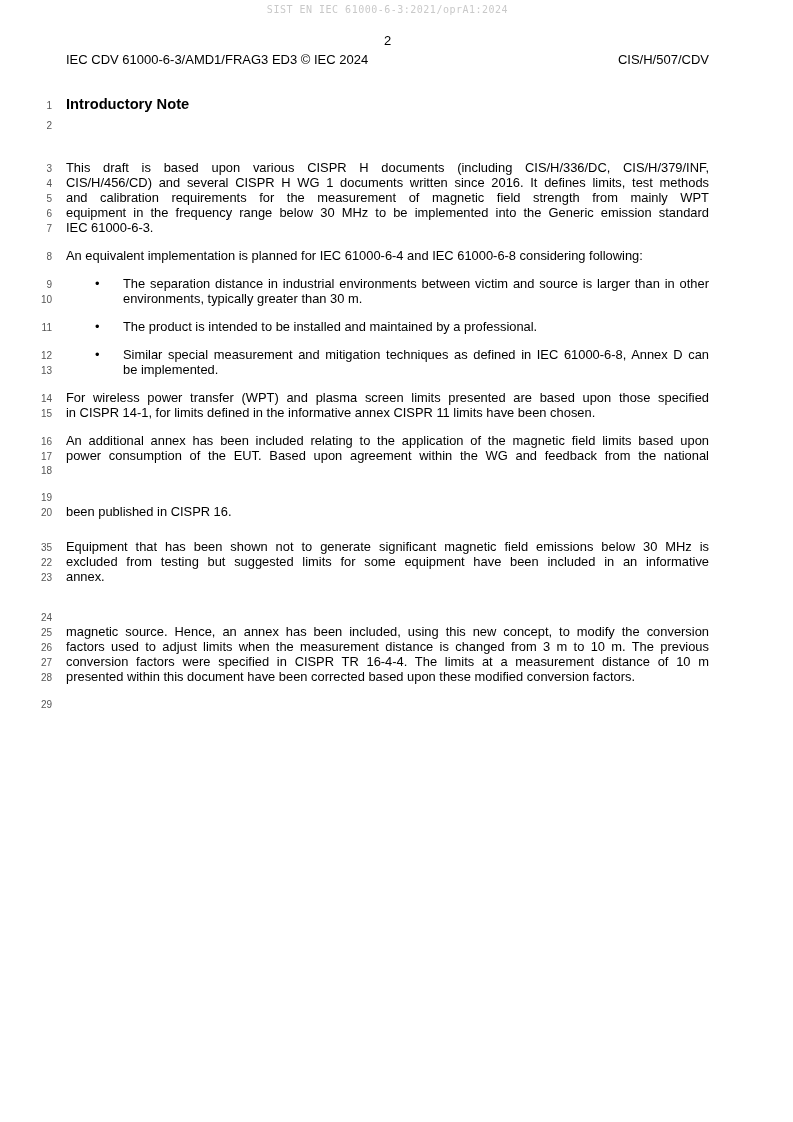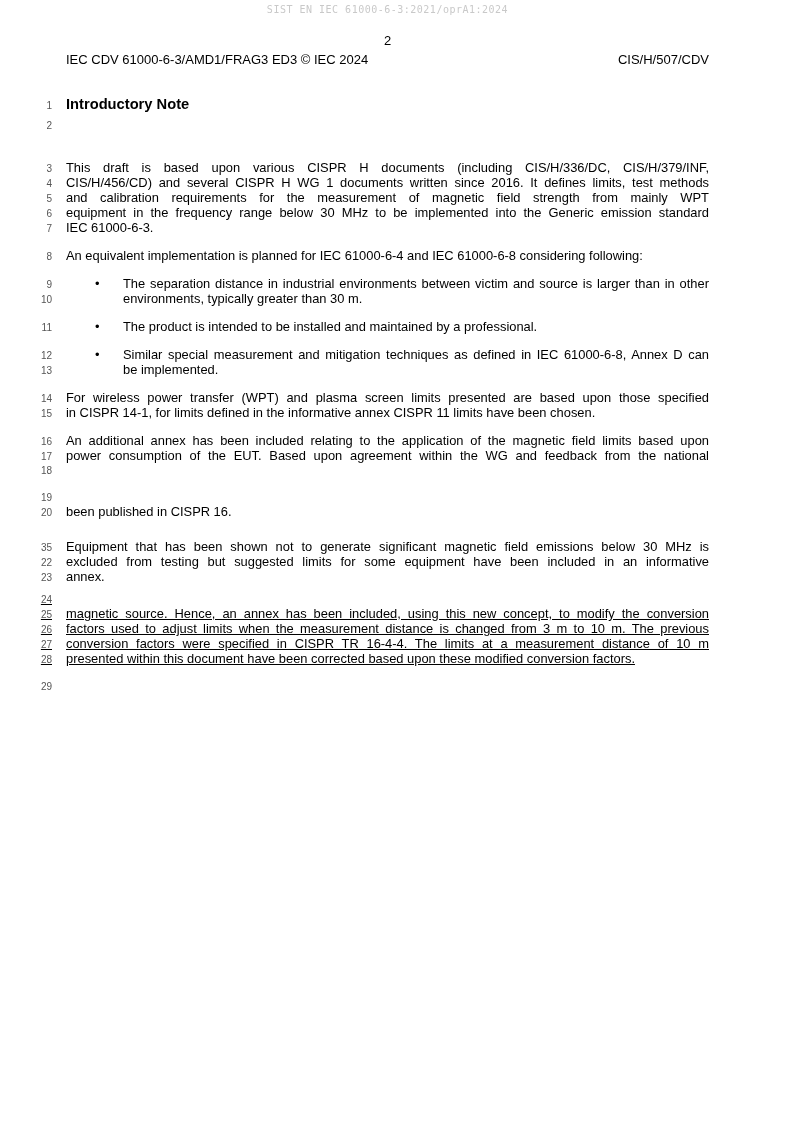--- a/index.html
+++ b/index.html
@@ -40,21 +40,21 @@
   .lt { flex:1; min-width:0; }
   .just { text-align:justify; text-align-last:justify; }
   .cont { padding-left:57px; position:relative; }
   .bullet { position:absolute; left:29px; }
   .title-line { line-height:17px; }
   .title-line .lt { text-align:left; font-weight:bold; font-size:14.7px; }
   .blank-line { margin-top:5px; min-height:14px; }
   .block { margin-top:13px; }
   .block.first { margin-top:28px; }
   .block.gap-lg { margin-top:20px; }
-  .block.gap-xl { margin-top:8px;text-decoration:underline; }
+  .block.gap-xl { margin-top:26px; }
 </style>
 </head>
 <body>
 
 <div class="page">
 
   <div class="watermark">SIST EN IEC 61000-6-3:2021/oprA1:2024</div>
 
   <div class="page-number">2</div>
 

